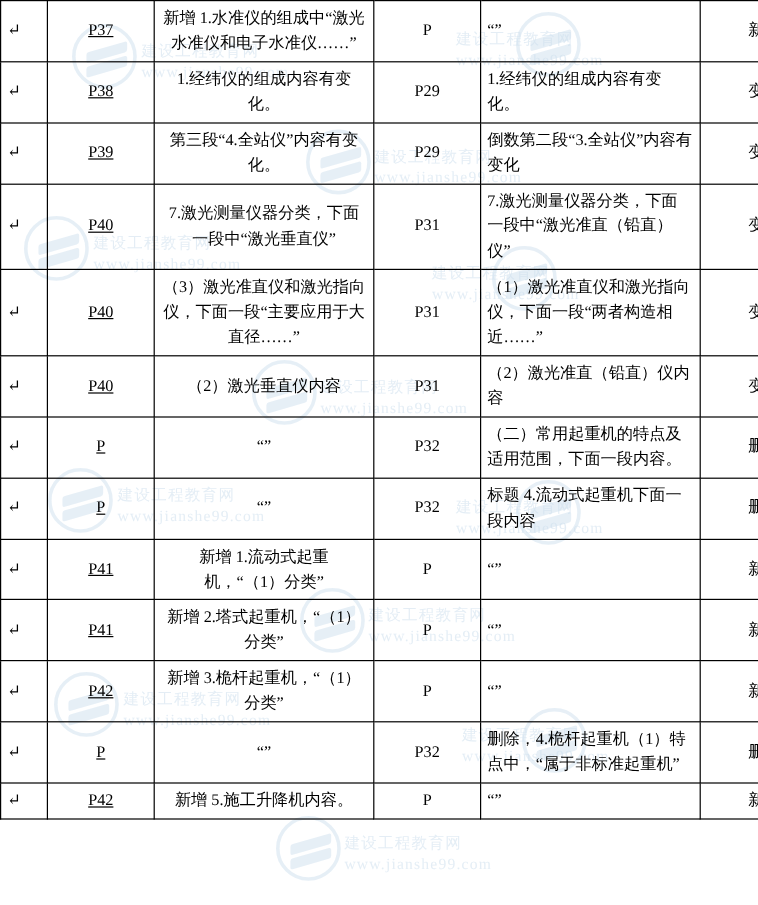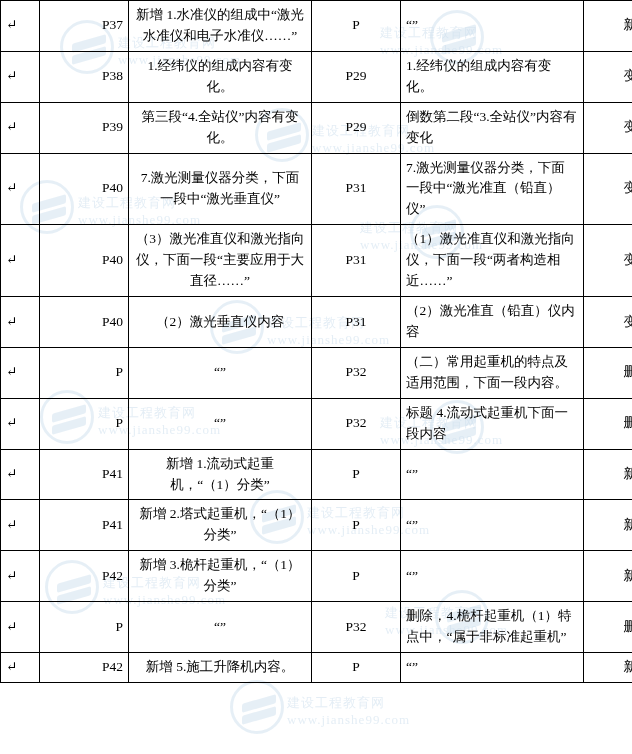--- a/index.html
+++ b/index.html
@@ -75,21 +75,21 @@
     border: 1px solid #000000;
     vertical-align: middle;
     padding: 4px 5px;
     font-size: 13.5px;
     line-height: 1.55;
     color: #000000;
     font-family: "Liberation Serif", "DejaVu Serif", serif;
     background: transparent;
   }
   td.c-mark   { width: 28px;  text-align: left;   padding-left: 4px; }
-  td.c-pageL  { width: 78px;  text-align: right; }
+  td.c-pageL  { width: 78px;  text-align: center; text-decoration: underline; }
   td.c-textL  { width: 172px; text-align: center; }
   td.c-pageR  { width: 78px;  text-align: center; }
   td.c-textR  { width: 172px; text-align: left; }
   td.c-act    { width: 96px;  text-align: center; }
   .cell-text { display: block; }
 </style>
 </head>
 <body>
 
 <div class="watermark-layer">

